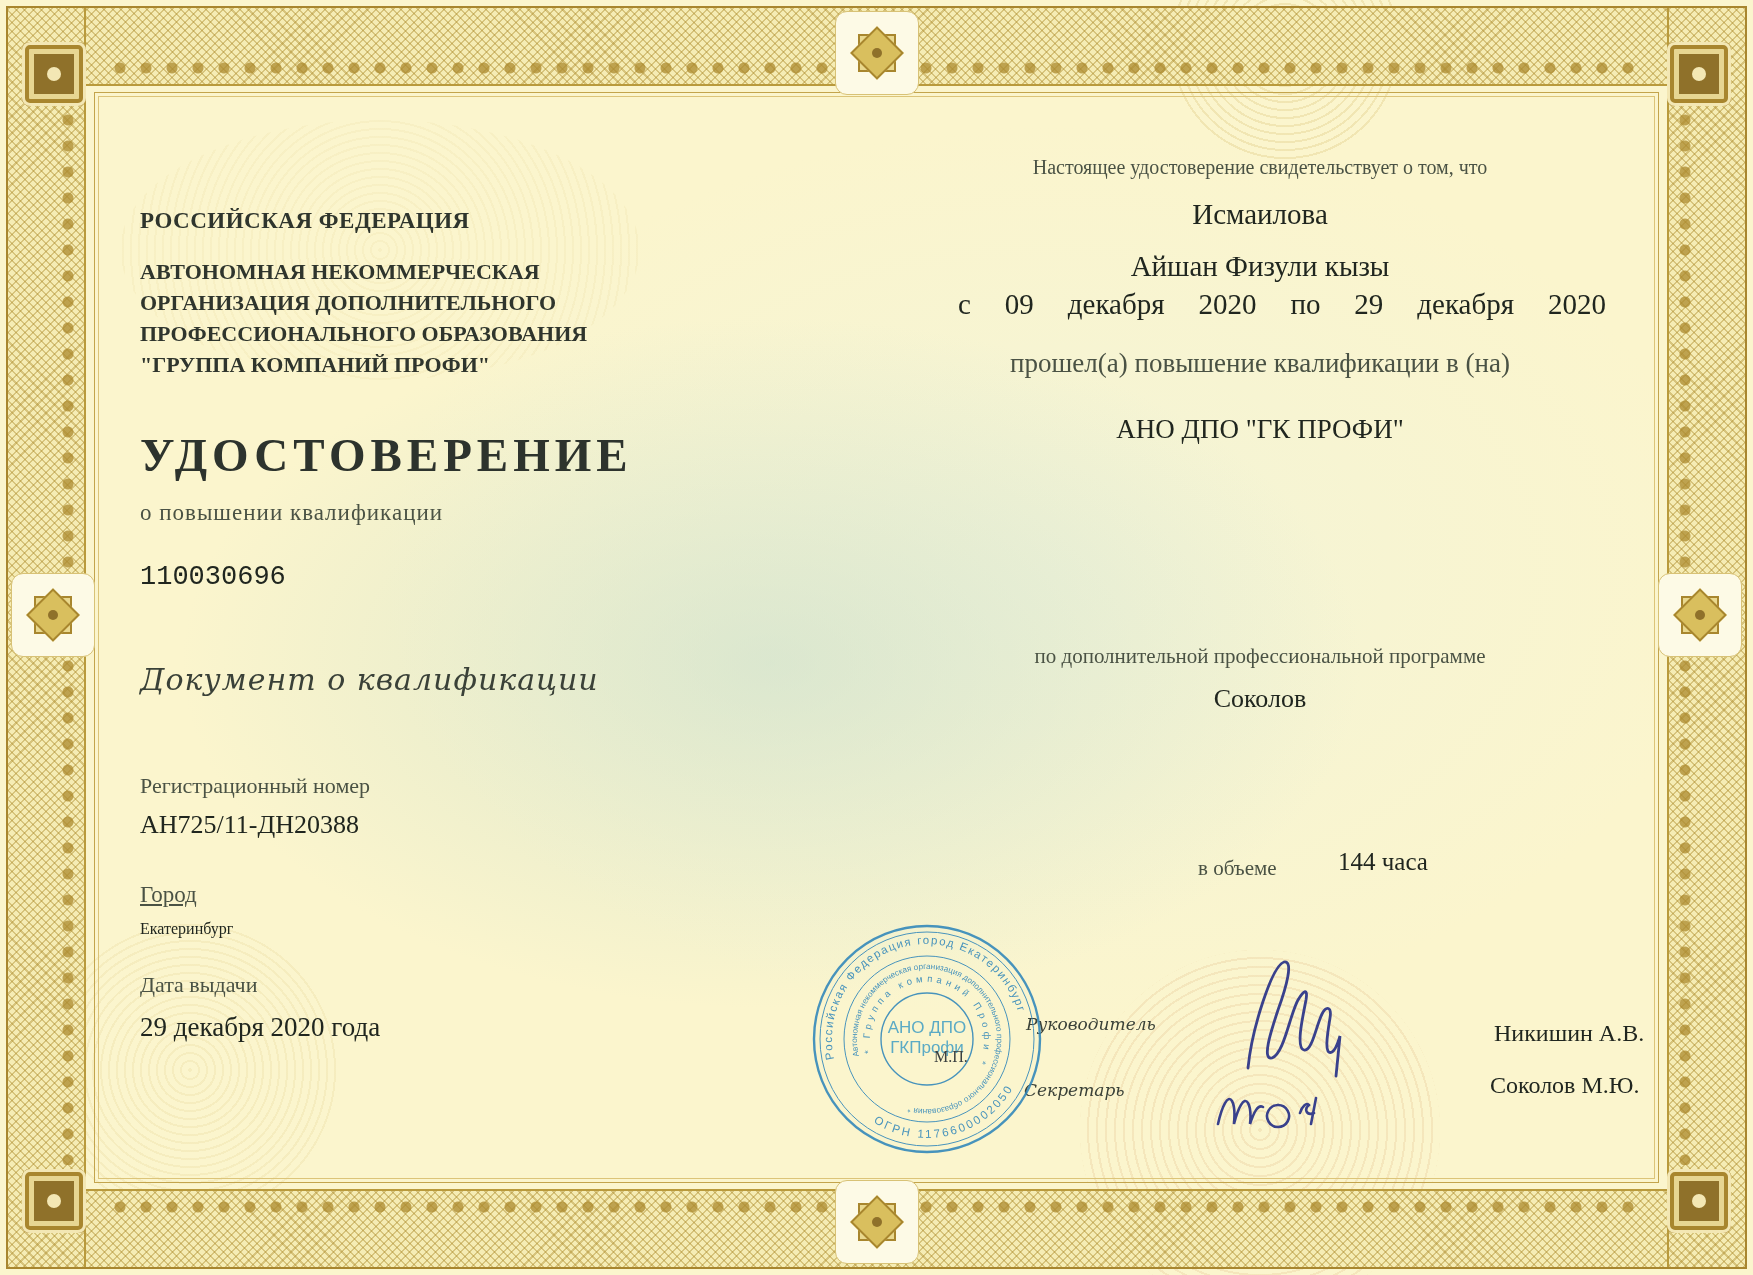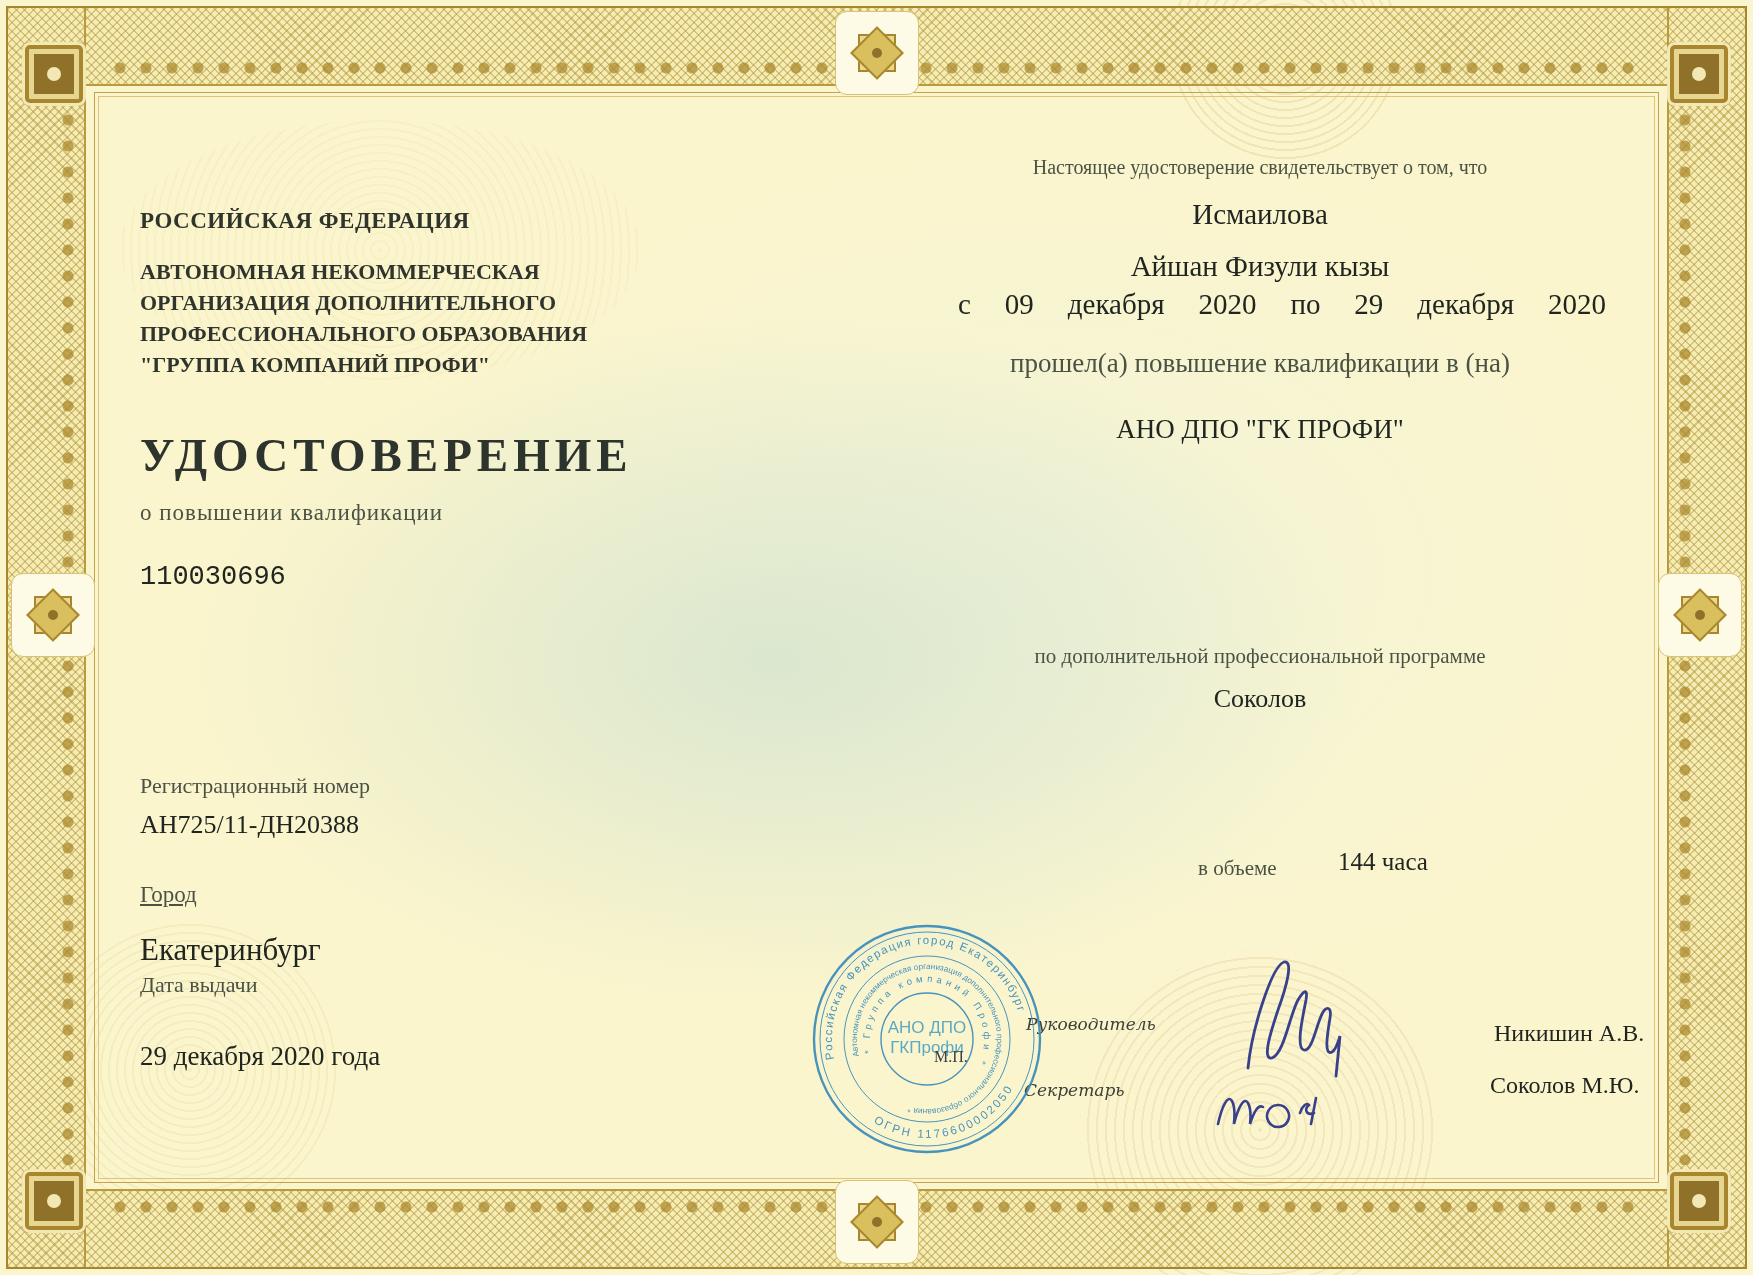--- a/index.html
+++ b/index.html
@@ -59,23 +59,23 @@
   .val{color:#20261f;}
   .l-country{top:208px;font-size:23px;font-weight:bold;letter-spacing:.5px;color:#2f352d;}
   .l-org{top:256px;font-size:22px;font-weight:bold;line-height:31px;color:#2f352d;}
   .l-title{top:428px;font-size:47px;font-weight:bold;letter-spacing:5px;color:#2d332d;}
   .l-subtitle{top:500px;font-size:23px;letter-spacing:1px;}
   .l-number{top:562px;font-size:27px;font-family:Liberation Mono, monospace;}
   .l-doctype{top:662px;font-size:30px;font-style:italic;letter-spacing:1px;color:#3a4138;font-family:"DejaVu Serif","Liberation Serif",serif;}
   .l-reglabel{top:773px;font-size:22px;}
   .l-regnum{top:810px;font-size:26px;}
   .l-citylabel{top:882px;font-size:23px;text-decoration:underline;}
-  .l-city{top:920px;font-size:31px;margin-top:12px;}
+  .l-city{top:920px;font-size:16px;}
   .l-datelabel{top:972px;font-size:22px;}
-  .l-issuedate{top:1012px;font-size:27px;margin-top:29px;}
+  .l-issuedate{top:1012px;font-size:27px;}
   .r-statement{top:156px;font-size:20px;}
   .r-lastname{top:198px;font-size:29px;}
   .r-name{top:250px;font-size:29px;}
   .r-period{left:958px;top:288px;width:648px;display:flex;justify-content:space-between;font-size:29px;color:#20261f;}
   .r-completed{top:348px;font-size:27px;}
   .r-institution{top:414px;font-size:27px;}
   .r-proglabel{top:644px;font-size:21px;}
   .r-program{top:684px;font-size:26px;}
   .vol-label{left:1198px;top:856px;font-size:21px;}
   .vol-value{left:1338px;top:848px;font-size:25px;}
@@ -139,20 +139,21 @@
   <div class="abs col-l l-country">РОССИЙСКАЯ ФЕДЕРАЦИЯ</div>
   <div class="abs col-l l-org">
     <div>АВТОНОМНАЯ НЕКОММЕРЧЕСКАЯ</div>
     <div>ОРГАНИЗАЦИЯ ДОПОЛНИТЕЛЬНОГО</div>
     <div>ПРОФЕССИОНАЛЬНОГО ОБРАЗОВАНИЯ</div>
     <div>"ГРУППА КОМПАНИЙ ПРОФИ"</div>
   </div>
   <div class="abs col-l l-title">УДОСТОВЕРЕНИЕ</div>
   <div class="abs col-l l-subtitle lbl">о повышении квалификации</div>
   <div class="abs col-l l-number val">110030696</div>
+  <div class="abs col-l l-doctype">Документ о квалификации</div>
   <div class="abs col-l l-reglabel lbl">Регистрационный номер</div>
   <div class="abs col-l l-regnum val">АН725/11-ДН20388</div>
   <div class="abs col-l l-citylabel lbl">Город</div>
   <div class="abs col-l l-city val">Екатеринбург</div>
   <div class="abs col-l l-datelabel lbl">Дата выдачи</div>
   <div class="abs col-l l-issuedate val">29 декабря 2020 года</div>
 
   <div class="abs col-r r-statement lbl">Настоящее удостоверение свидетельствует о том, что</div>
   <div class="abs col-r r-lastname val">Исмаилова</div>
   <div class="abs col-r r-name val">Айшан Физули кызы</div>

